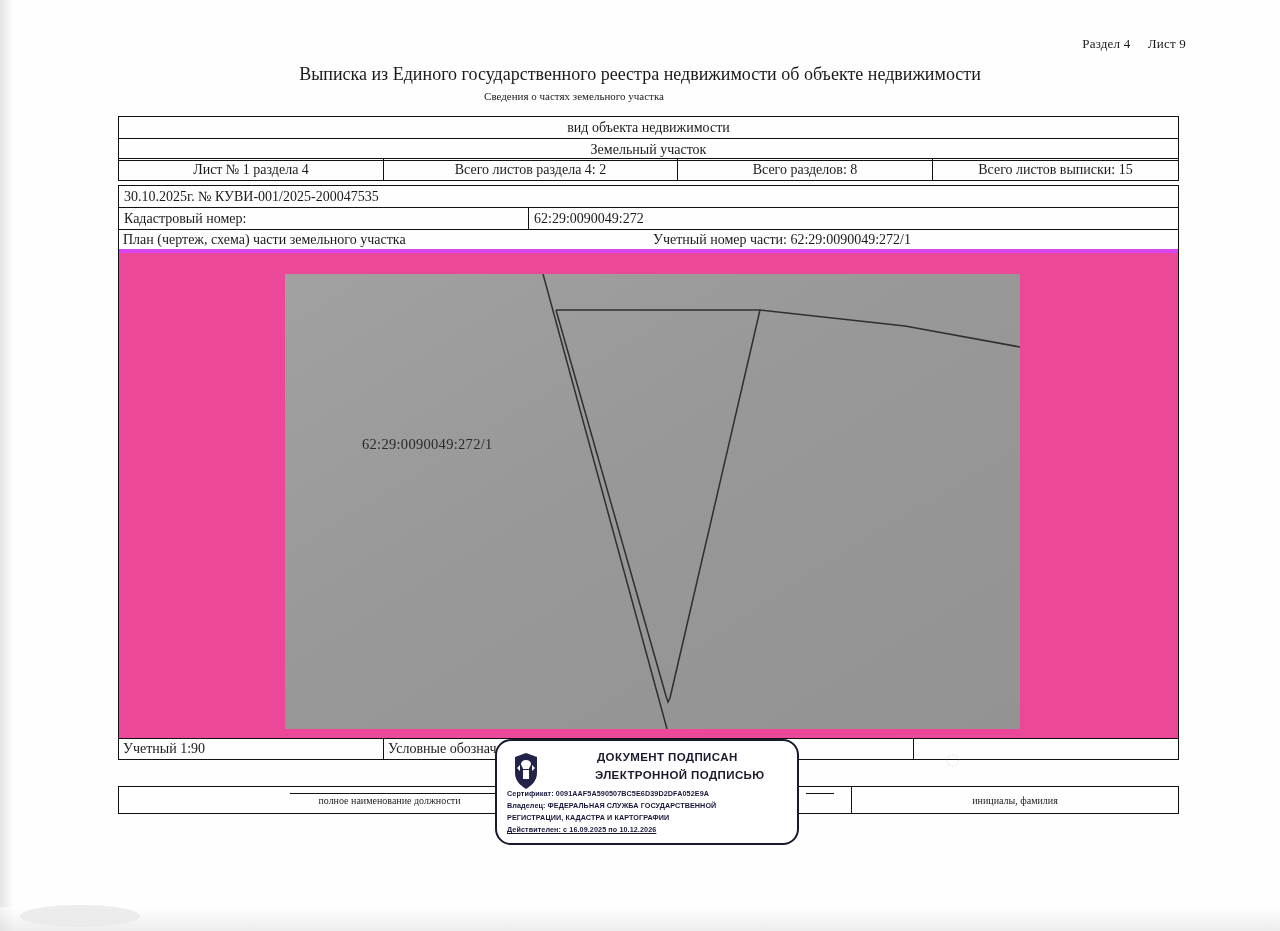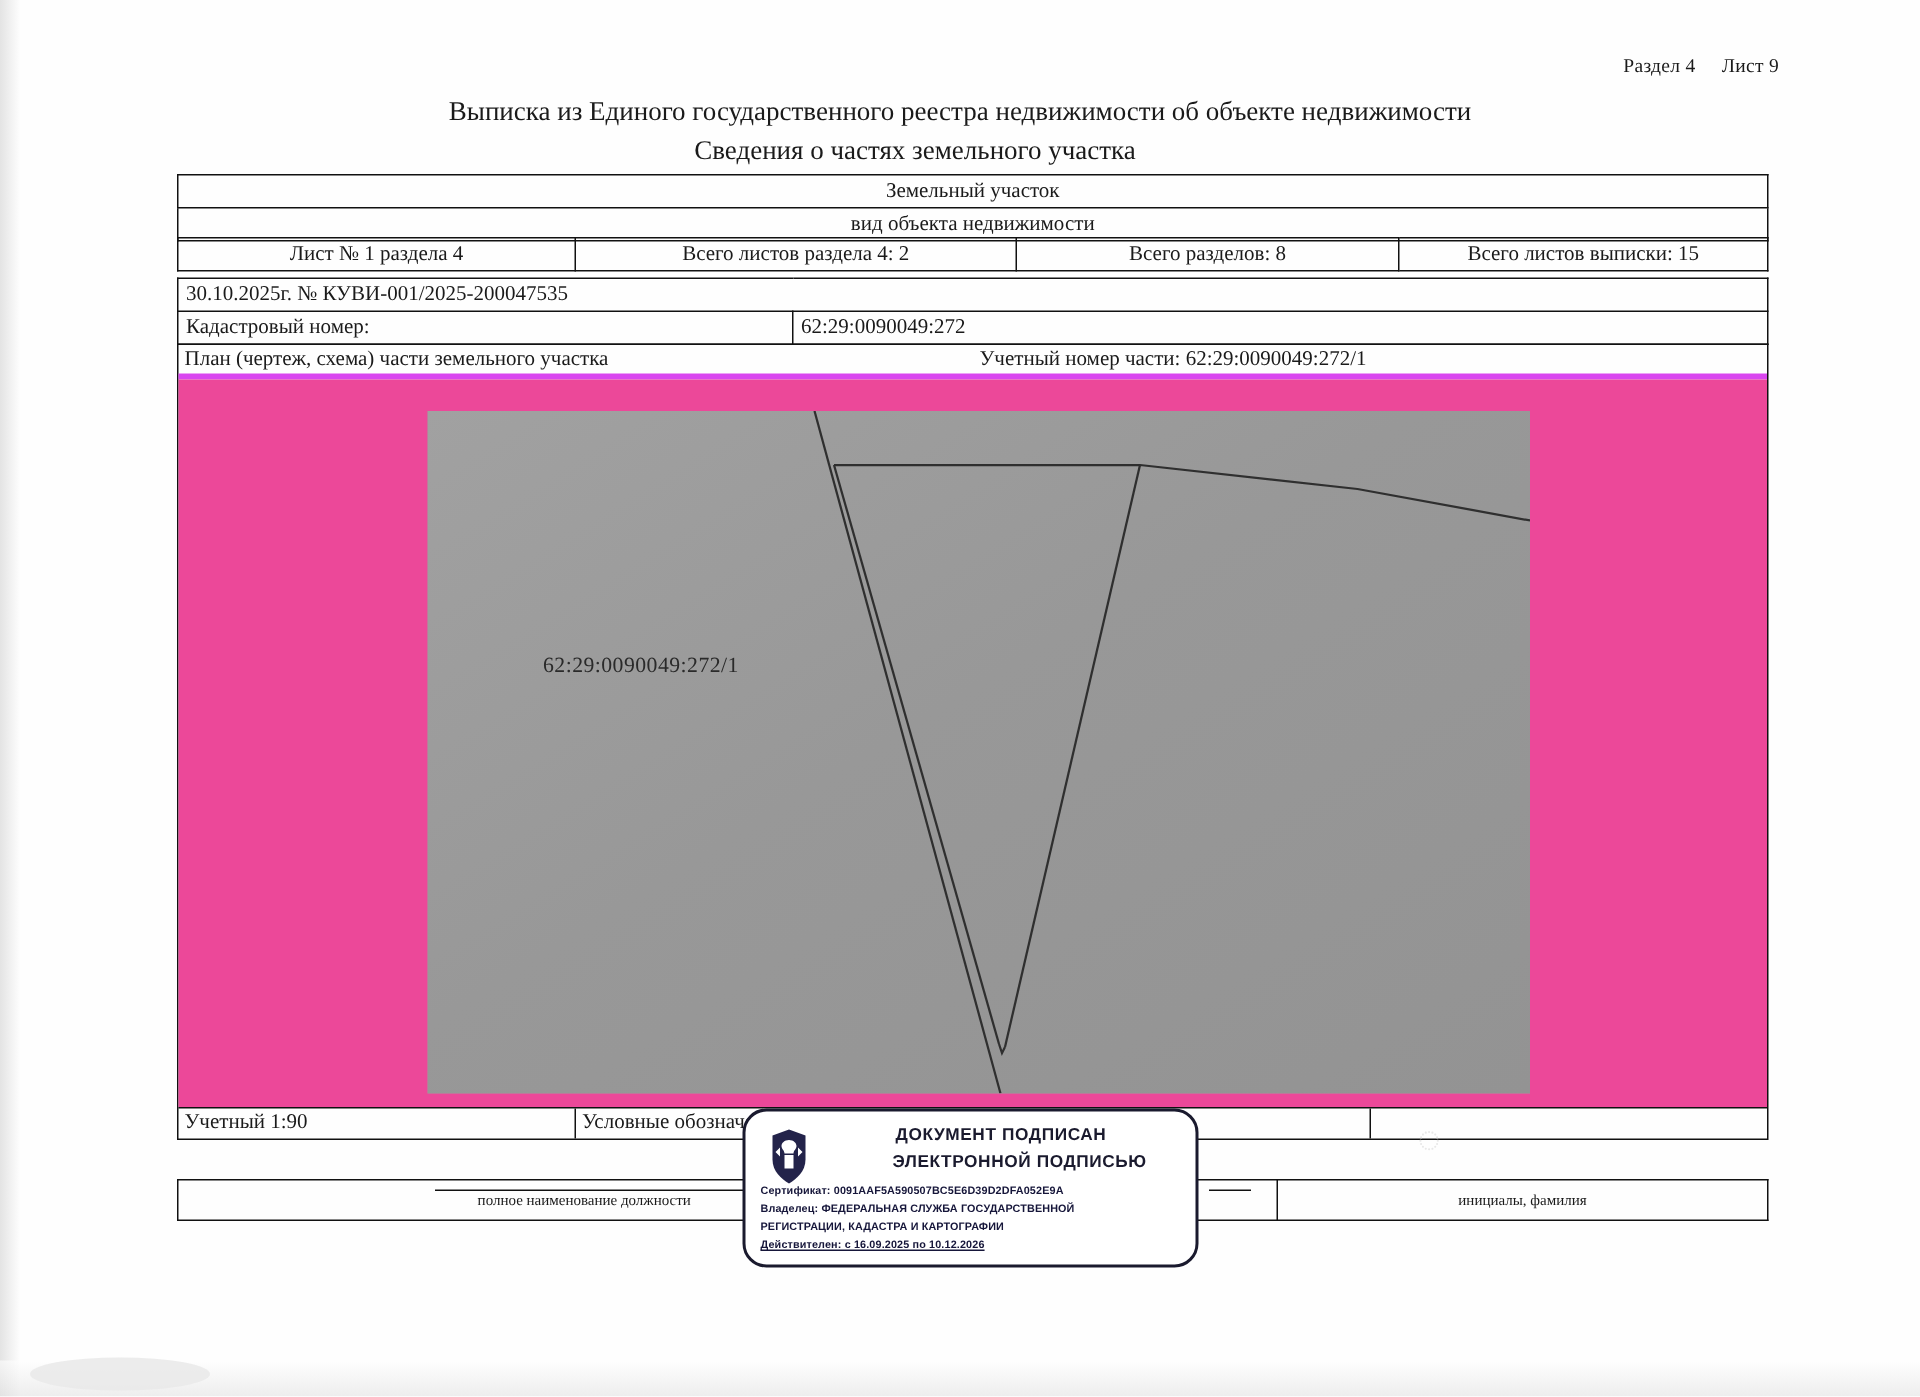--- a/index.html
+++ b/index.html
@@ -56,22 +56,21 @@
     width: 1280px;
     text-align: center;
     font-size: 18px;
   }
   .title2 {
     position: absolute;
     top: 90px;
     left: 0;
     width: 1148px;
     text-align: center;
-    font-size: 18px;
-    padding-left: 36px;
+    font-size: 11px;
   }
 
   
   .tbl {
     position: absolute;
     left: 118px;
     width: 1061px;
     border-collapse: collapse;
     font-size: 14px;
   }
@@ -264,24 +263,24 @@
     <span>Раздел 4</span>
     <span>Лист 9</span>
   </div>
 
   <div class="title1">Выписка из Единого государственного реестра недвижимости об объекте недвижимости</div>
   <div class="title2">Сведения о частях земельного участка</div>
 
   <table class="tbl" id="tbl-head">
     <tbody>
         <tr>
+      <td class="ctr">вид объекта недвижимости</td>
+    </tr>
+    <tr>
       <td class="ctr">Земельный участок</td>
-    </tr>
-    <tr>
-      <td class="ctr">вид объекта недвижимости</td>
     </tr>
   </tbody>
     </table>
 
   <table class="tbl" id="tbl-sheets">
     <tbody>
         <tr>
       <td class="ctr" style="width:254px">Лист № 1 раздела 4</td>
       <td class="ctr" style="width:283px">Всего листов раздела 4: 2</td>
       <td class="ctr" style="width:244px">Всего разделов: 8</td>

